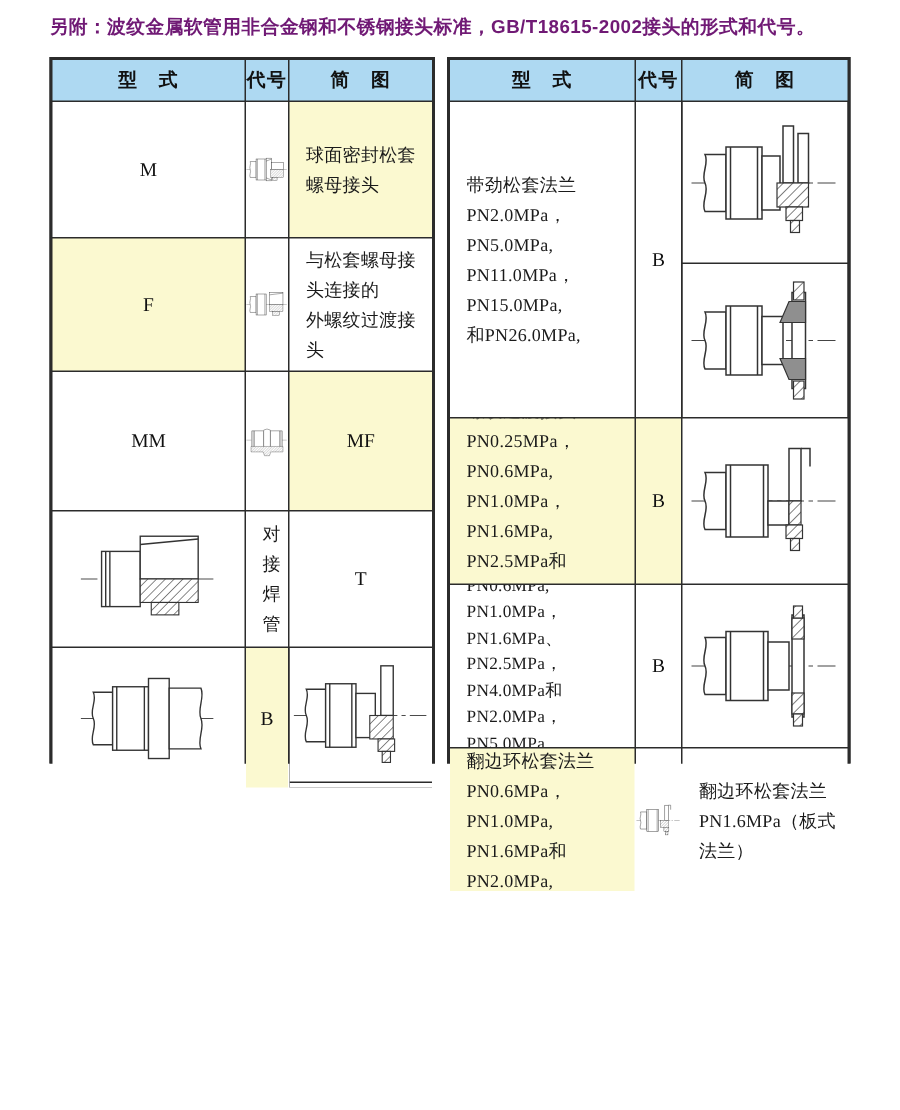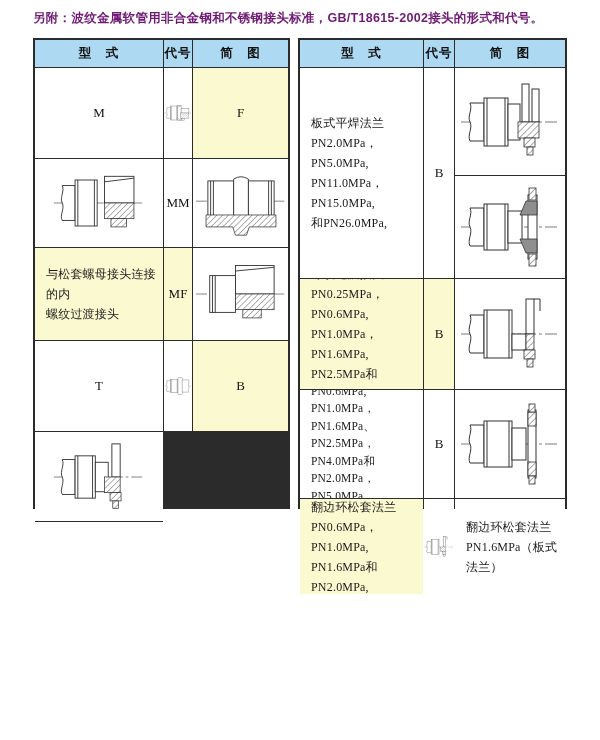--- a/index.html
+++ b/index.html
@@ -81,62 +81,64 @@
         <rect class="wh" x="24" y="15" width="24" height="50"></rect>
         <path class="ln" d="M27 15 v50 M45 15 v50"></path>
         <rect class="wh" x="48" y="13" width="13" height="54"></rect>
         <path class="ln" d="M48 20 l13 -5 M48 60 l13 5"></path>
         <rect class="wh" x="61" y="23" width="28" height="17"></rect>
         <rect class="ht" x="59" y="40" width="30" height="19"></rect>
         <rect class="ht" x="63" y="59" width="11" height="7"></rect>
       </svg>
     </div>
 
+    <div class="cell type yellow">球面密封松套螺母接头</div>
     <div class="cell code yellow">F</div>
     <div class="cell fig">
       <svg width="92" height="76" viewBox="0 0 100 80">
         <line class="cl" x1="1" y1="40" x2="99" y2="40"></line>
         <path class="wh" d="M24 21 H10 c3 6 -3 13 0 19 c3 6 -3 13 0 19 h14 z"></path>
         <rect class="wh" x="24" y="15" width="24" height="50"></rect>
         <path class="ln" d="M27 15 v50 M45 15 v50"></path>
         <rect class="wh" x="56" y="11" width="32" height="29"></rect>
         <path class="ln" d="M56 17 l32 -4"></path>
         <rect class="ht" x="56" y="40" width="32" height="17"></rect>
         <rect class="ht" x="63" y="57" width="17" height="9"></rect>
       </svg>
     </div>
 
+    <div class="cell type">与松套螺母接头连接的
+外螺纹过渡接头</div>
     <div class="cell code">MM</div>
     <div class="cell fig">
       <svg width="92" height="80" viewBox="0 0 100 80">
         <line class="cl" x1="1" y1="38" x2="99" y2="38"></line>
         <rect class="wh" x="14" y="16" width="28" height="42"></rect>
         <path class="ln" d="M17 16 v42 M20 16 v42"></path>
         <rect class="wh" x="58" y="16" width="28" height="42"></rect>
         <path class="ln" d="M80 16 v42 M83 16 v42"></path>
         <path class="wh" d="M42 58 V14 q8 -5 16 0 v44 z"></path>
         <path class="ht" d="M12 53 h76 v13 h-29 l-3 9 h-12 l-3 -9 h-29 z"></path>
       </svg>
     </div>
 
-    <div class="cell type yellow">与松套螺母接头连接的内
-螺纹过渡接头</div>
     <div class="cell code yellow">MF</div>
     <div class="cell fig">
       <svg width="92" height="76" viewBox="0 0 100 80">
         <line class="cl" x1="1" y1="40" x2="99" y2="40"></line>
         <rect class="wh" x="16" y="20" width="28" height="40"></rect>
         <path class="ln" d="M19 20 v40 M22 20 v40"></path>
         <rect class="wh" x="44" y="9" width="42" height="31"></rect>
         <path class="ln" d="M44 15 l42 -4"></path>
         <rect class="ht" x="44" y="40" width="42" height="17"></rect>
         <rect class="ht" x="52" y="57" width="20" height="9"></rect>
       </svg>
     </div>
 
+    <div class="cell type">对接焊管</div>
     <div class="cell code">T</div>
     <div class="cell fig">
       <svg width="92" height="76" viewBox="0 0 100 80">
         <line class="cl" x1="1" y1="40" x2="99" y2="40"></line>
         <path class="wh" d="M24 21 H10 c3 6 -3 13 0 19 c3 6 -3 13 0 19 h14 z"></path>
         <rect class="wh" x="24" y="17" width="26" height="46"></rect>
         <path class="ln" d="M27 17 v46 M47 17 v46"></path>
         <rect class="wh" x="50" y="11" width="15" height="58"></rect>
         <path class="wh" d="M65 18 h23 c3 7 -3 15 0 22 c3 7 -3 15 0 22 h-23 z"></path>
       </svg>
@@ -174,21 +176,21 @@
     </div>
   </div>
 
   <div class="divider-gap"></div>
 
   <div class="half half-right">
     <div class="cell hdr">型　式</div>
     <div class="cell hdr">代号</div>
     <div class="cell hdr">简　图</div>
 
-    <div class="cell type">板式平焊法兰
+    <div class="cell type">带劲松套法兰
 PN2.0MPa，PN5.0MPa,
 PN11.0MPa，PN15.0MPa,
 和PN26.0MPa,</div>
     <div class="cell code">B</div>
     <div class="cell figsplit r1">
       <div class="fig">
         <svg width="100" height="92" viewBox="0 0 100 80">
           <line class="cl" x1="1" y1="40" x2="99" y2="40"></line>
           <path class="wh" d="M24 21 H10 c3 6 -3 13 0 19 c3 6 -3 13 0 19 h14 z"></path>
           <rect class="wh" x="24" y="16" width="24" height="48"></rect>

